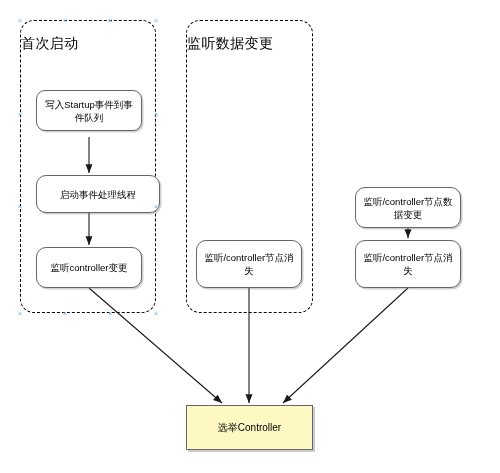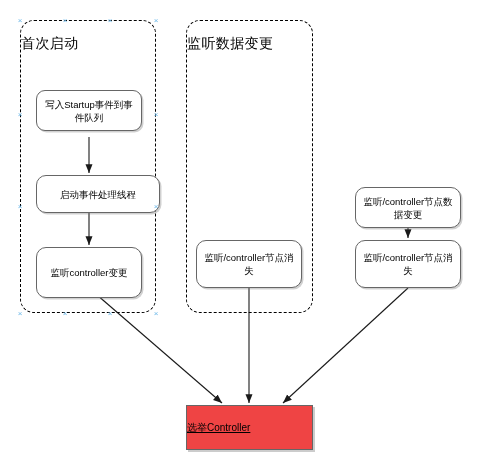--- a/index.html
+++ b/index.html
@@ -58,30 +58,29 @@
     color: #000000;
     padding: 2px 5px;
     box-shadow: 1.5px 1.5px 0 rgba(120,120,120,0.35);
   }
   
   .node-rect {
     position: absolute;
     box-sizing: border-box;
     border: 1.1px solid #666666;
     border-radius: 0;
-    background: #ef4444;
+    background: #fef9c3;
     display: flex;
     align-items: center;
-    justify-content: flex-start;
+    justify-content: center;
     text-align: center;
     font-size: 10px;
     line-height: 13px;
     color: #000000;
     box-shadow: 2px 2px 0 rgba(120,120,120,0.38);
-    text-decoration: underline;
   }
   
   .handle {
     position: absolute;
     width: 7px;
     height: 7px;
     color: #6cb8e8;
     font-size: 8px;
     line-height: 7px;
     text-align: center;
@@ -123,21 +122,21 @@
 
 
   <div class="node" style="left:36px; top:90px; width:106px; height:41px;border-radius:9px;">
     <span>写入Startup事件到事件队列</span>
   </div>
 
   <div class="node" style="left:36px; top:175px; width:124px; height:38px;">
     <span>启动事件处理线程</span>
   </div>
 
-  <div class="node" style="left:36px; top:247px; width:106px; height:51px;">
+  <div class="node" style="left:36px; top:247px; width:106px; height:41px;">
     <span>监听controller变更</span>
   </div>
 
   <div class="node" style="left:196px; top:240px; width:106px; height:48px;">
     <span>监听/controller节点消失</span>
   </div>
 
   <div class="node" style="left:355px; top:167px; width:106px; height:41px;margin-top:20px;">
     <span>监听/controller节点数据变更</span>
   </div>

